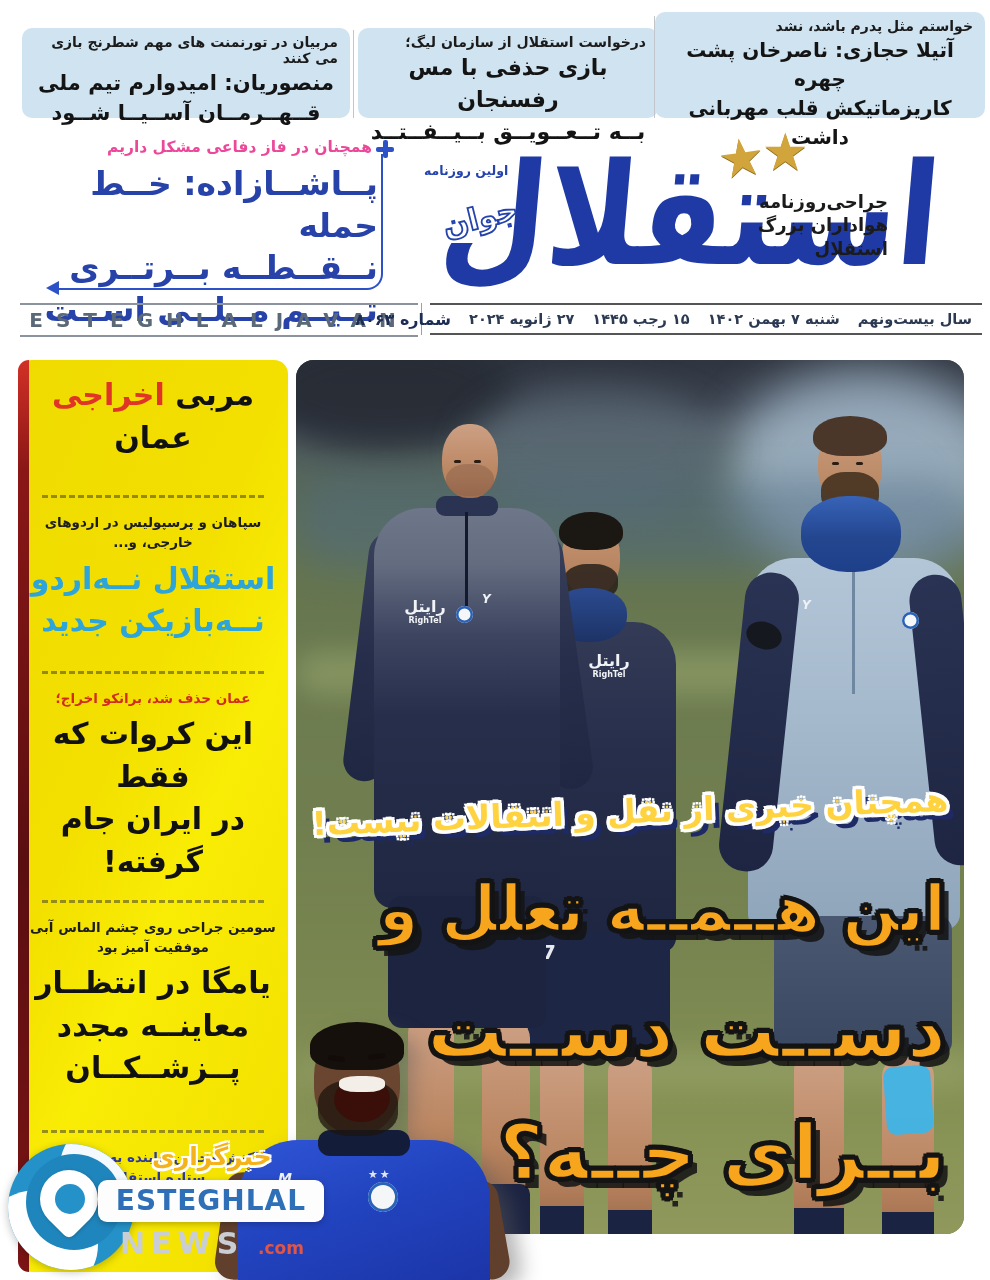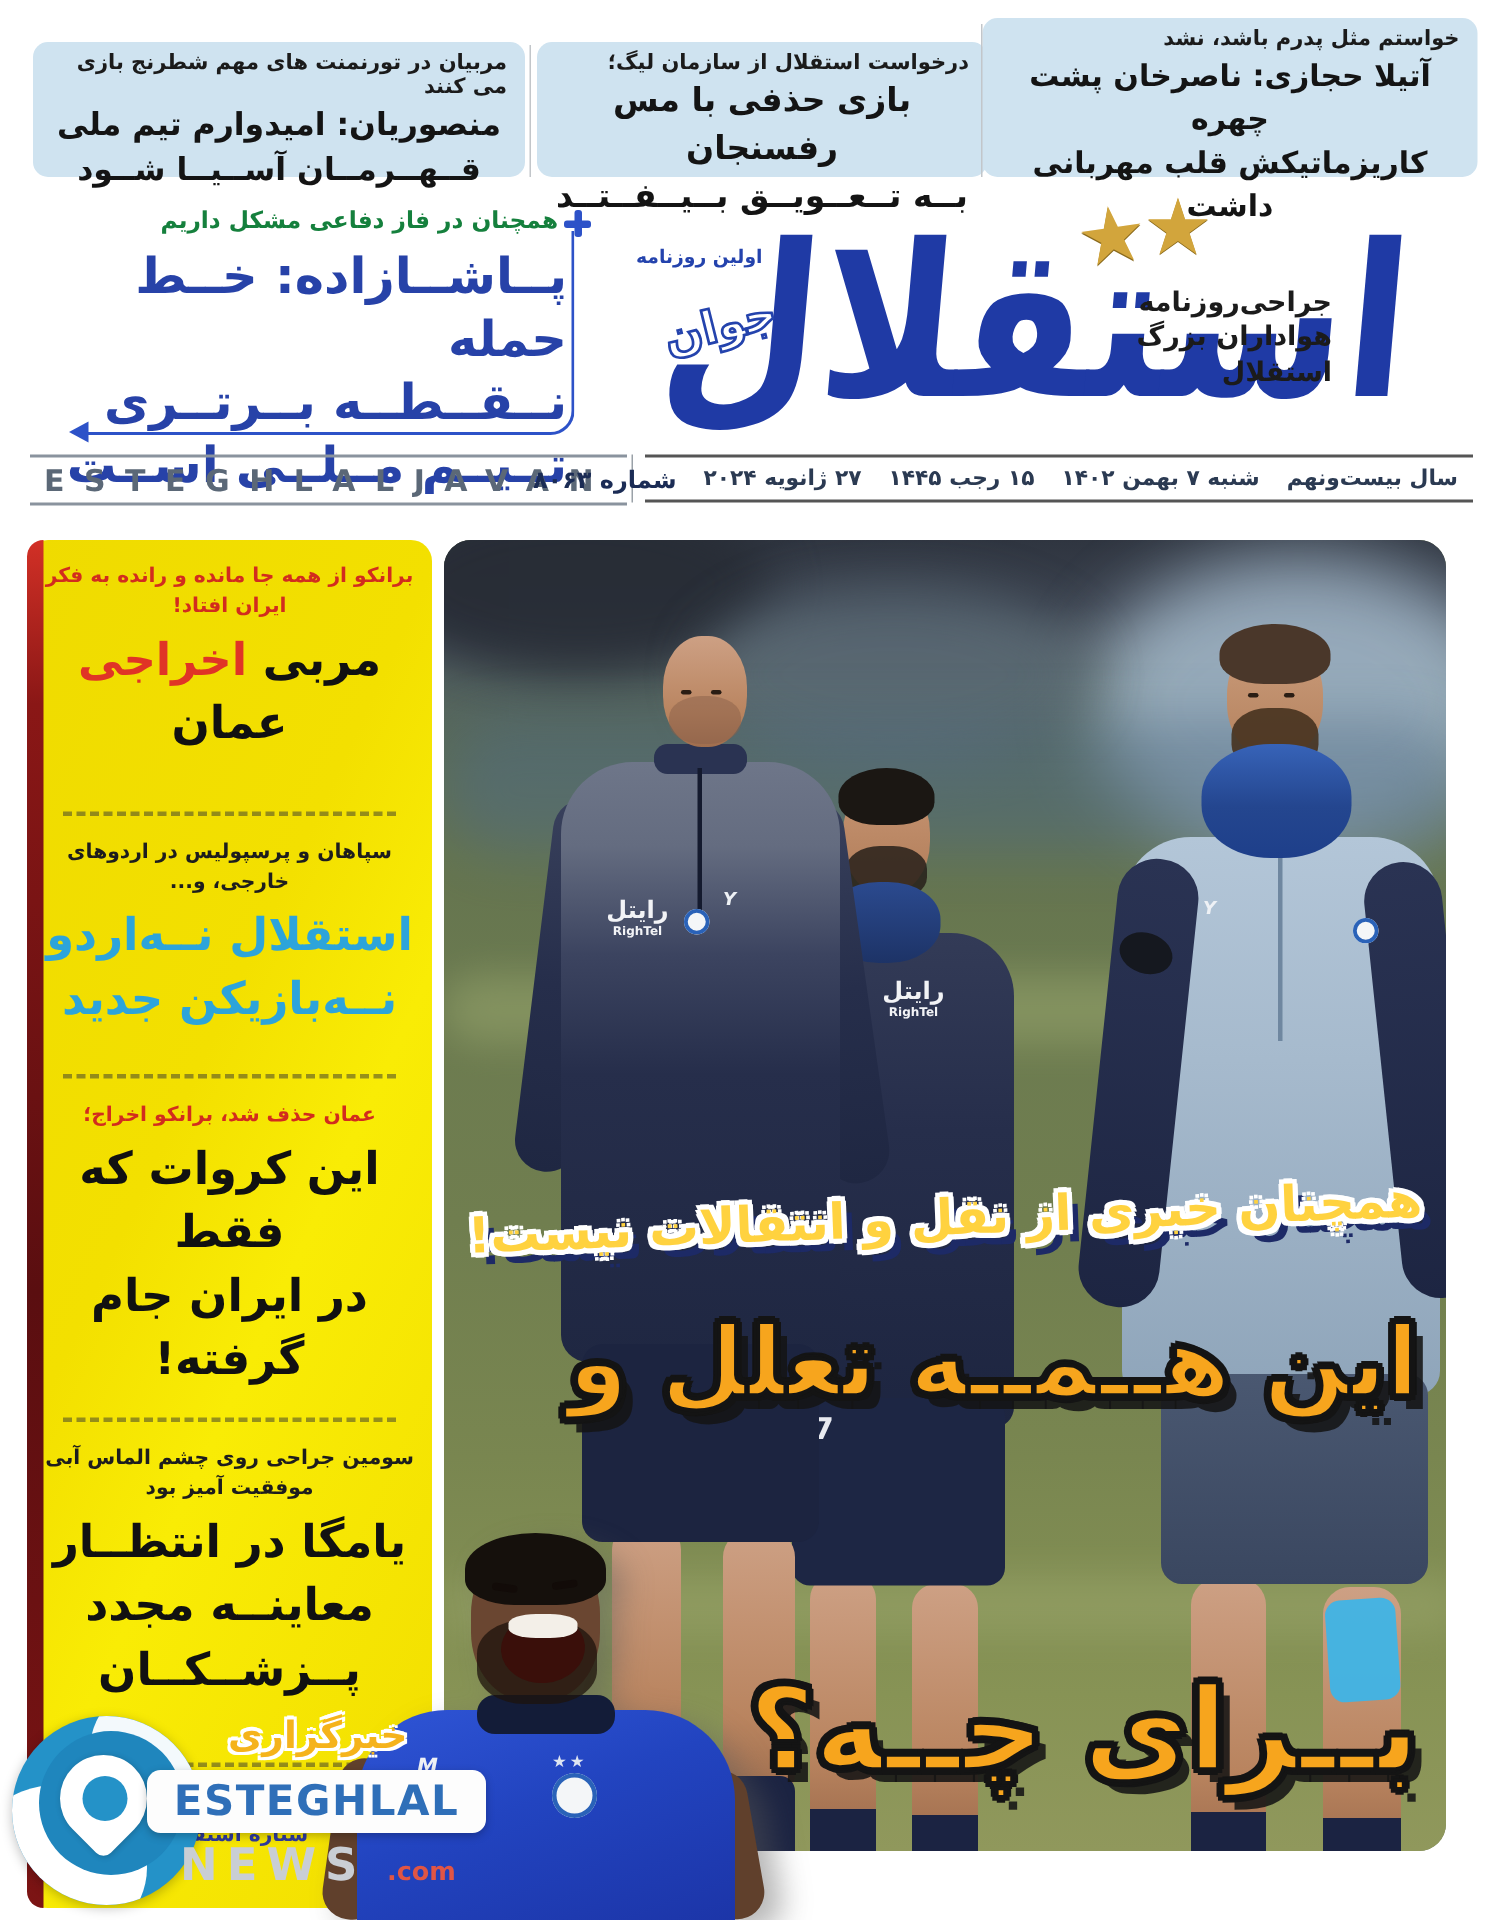--- a/index.html
+++ b/index.html
@@ -17,21 +17,21 @@
   #topbox-mid{left:358px;top:28px;width:300px;height:90px;}
   #topbox-mid .hl{font-size:22px;}
   #topbox-left{left:22px;top:28px;width:328px;height:90px;}
   #topbox-left .hl{font-size:21px;}
   .vline{width:0;border-left:1.5px solid #c2c6ca;}
   #vd1{left:353px;top:30px;height:88px;}
   #vd2{left:653.5px;top:16px;height:102px;}
 
   
   #mh-kicker{left:20px;top:138px;width:352px;text-align:right;font-size:15.5px;
-             font-weight:bold;color:#15803d;}
+             font-weight:bold;color:#ec4899;}
   .plus-icon{left:376px;top:140px;width:18px;height:18px;}
   .plus-icon::before,.plus-icon::after{content:"";position:absolute;background:#2d52c8;border-radius:2px;}
   .plus-icon::before{left:7px;top:0;width:5px;height:18px;}
   .plus-icon::after{left:0;top:7px;width:18px;height:5px;}
   #mh-headline{left:14px;top:163px;width:364px;text-align:right;color:#2742a8;
                font-weight:bold;font-size:33px;line-height:1.27;}
   #mh-bracket{left:56px;top:154px;width:325px;height:134px;
               border-right:2.5px solid #2d52c8;border-bottom:2.5px solid #2d52c8;
               border-bottom-right-radius:16px;}
   #mh-arrow{left:46px;top:281px;width:0;height:0;border-top:7px solid transparent;
@@ -267,21 +267,20 @@
 <div class="abs star" id="star2">★</div>
 <div class="abs rtl" id="logo-sub">
   <div>جراحی‌روزنامه</div>
   <div>هواداران بزرگ استقلال</div>
 </div>
 <div class="abs rtl" id="logo-small">اولین روزنامه</div>
 <div class="abs rtl" id="logo-badge">جوان</div>
 
 <div class="abs" id="sidebar">
   <div class="sb-article" id="a1">
-    <div class="sb-kick k-red">برانکو از همه جا مانده و رانده به فکر ایران افتاد!</div>
     <div class="sb-line h-black"><span>مربی </span><span class="h-redword">اخراجی</span><span> عمان</span></div>
   </div>
   <div class="sb-sep"></div>
   <div class="sb-article" id="a2">
     <div class="sb-kick k-black">سپاهان و پرسپولیس در اردوهای خارجی، و...</div>
     <div class="sb-line h-cyan">استقلال نــه‌اردو</div>
     <div class="sb-line h-cyan">نــه‌بازیکن جدید</div>
   </div>
   <div class="sb-sep"></div>
   <div class="sb-article" id="a3">
@@ -365,20 +364,21 @@
   <div class="pl" id="pC-glove"></div>
   <div class="pl" id="pC-shorts"></div>
   <div class="pl skin" id="pC-legL"></div>
   <div class="pl skin" id="pC-legR"></div>
   <div class="pl" id="pC-tape"></div>
   <div class="pl" id="pC-sockL"></div>
   <div class="pl" id="pC-sockR"></div>
 
   <div class="abs rtl" id="banner">همچنان خبری از نقل و انتقالات نیست!</div>
   <div class="bigline rtl" id="big1">این هــمــه تعلل و</div>
+  <div class="bigline rtl" id="big2">دســت دســت</div>
   <div class="bigline rtl" id="big3">بــرای چــه؟</div>
 </div>
 
 <div class="abs" id="cutout">
   <div class="abs" id="co-neck"></div>
   <div class="abs" id="co-armL"></div>
   <div class="abs" id="co-armR"></div>
   <div class="abs" id="co-torso"></div>
   <div class="abs" id="co-collar"></div>
   <div class="abs" id="co-head"></div>

